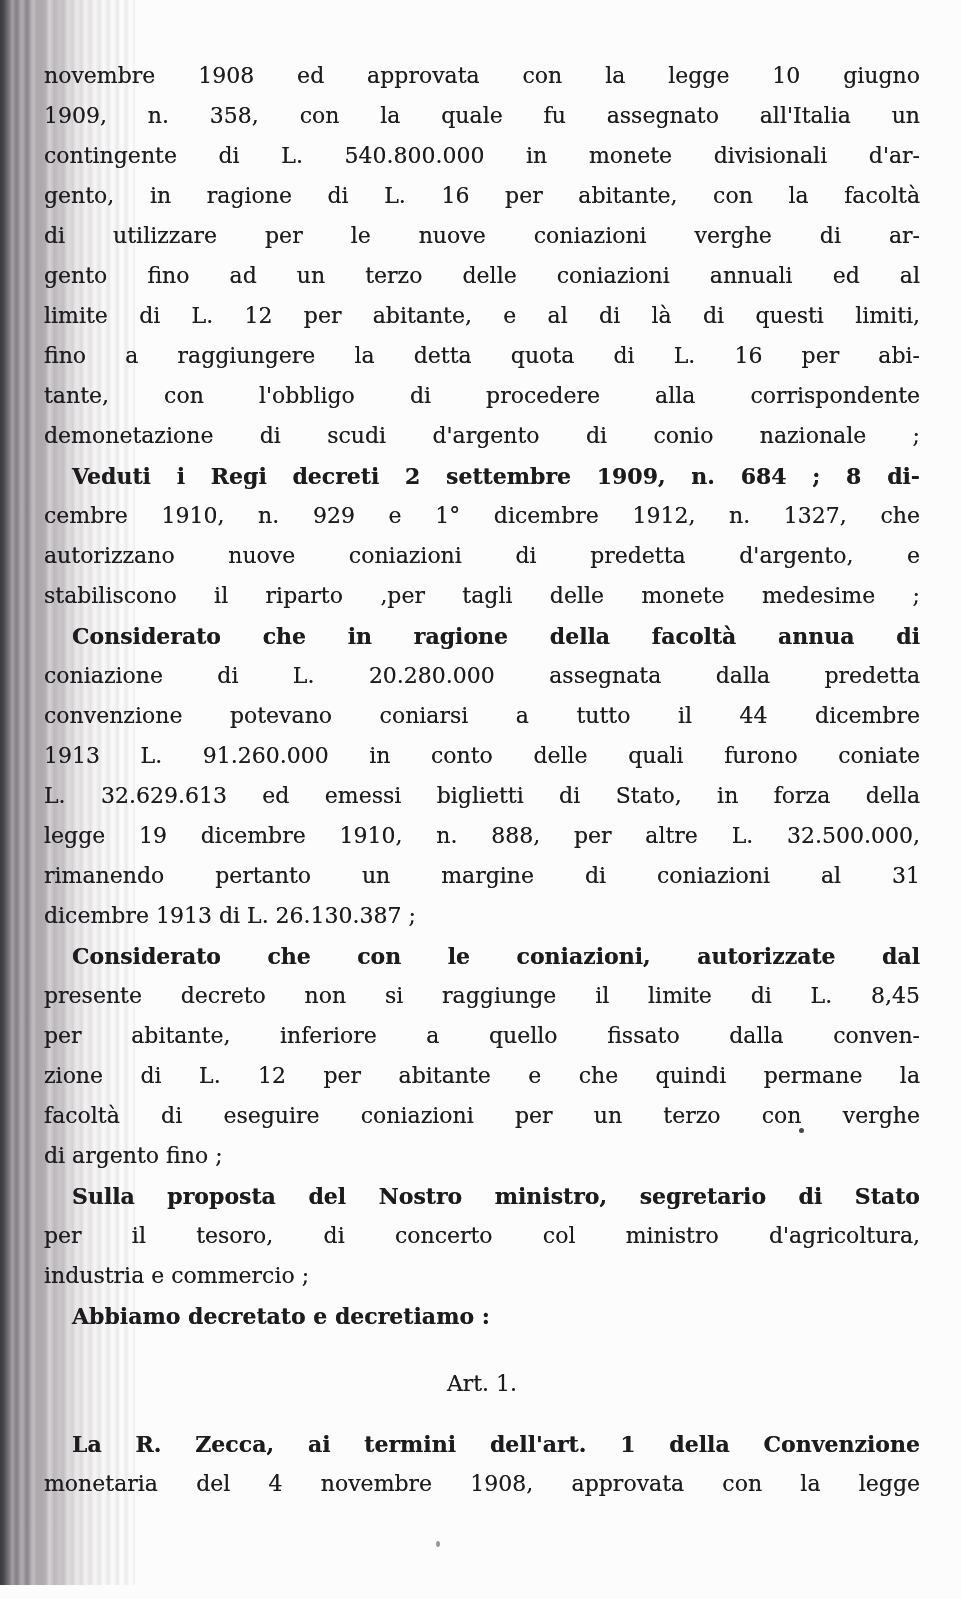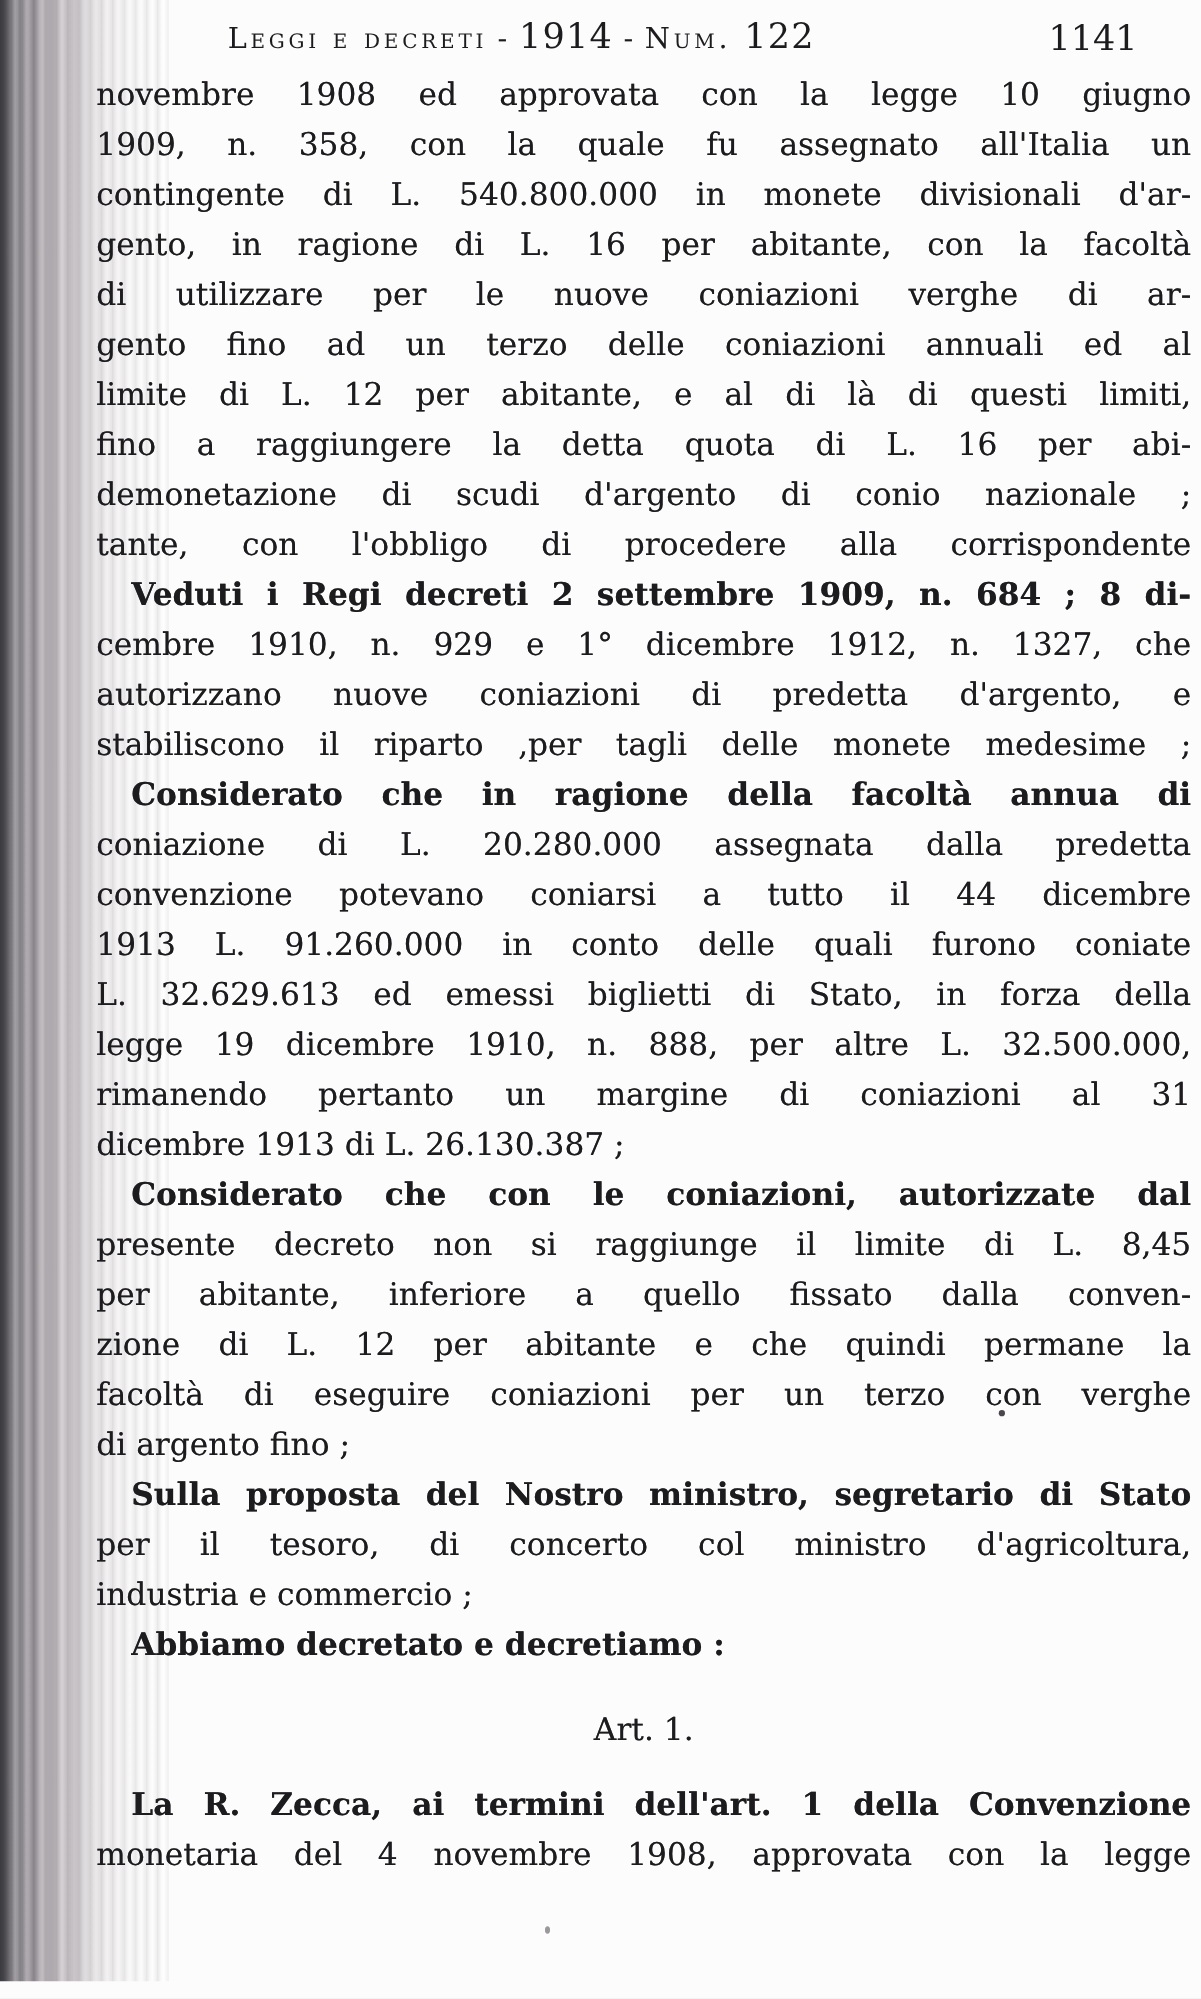--- a/index.html
+++ b/index.html
@@ -42,23 +42,22 @@
   #header-title .dash { font-size: 23px; }
   #header-title .num { font-size: 28px; }
   #page-number {
     position: absolute;
     right: 10px; top: 2px;
     font-size: 28px;
   }
   #text-body {
     position: absolute;
     left: 44px; top: 56px; width: 876px;
-    font-size: 25px;
+    font-size: 22px;
     text-shadow: 0 0 0.5px rgba(20,18,22,0.65);
-    margin-left: 33px;
   }
   .line {
     height: 40px;
     line-height: 40px;
     white-space: normal;
     overflow: visible;
   }
   .line.justify { text-align: justify; text-align-last: justify; }
   .line.plain   { text-align: right; text-align-last: left; }
   .line.indent  { text-indent: 28px; font-weight: bold; }
@@ -74,36 +73,32 @@
   }
   #speck-1 { left: 799px; top: 1128px; width: 5px; height: 5px; }
   #speck-2 { left: 436px; top: 1541px; width: 4px; height: 6px; opacity: .55; }
 </style>
 </head>
 <body>
 
 <div id="page">
   <div id="gutter"></div>
 
-  <div id="header">
-    <div id="header-title"><span class="sc">Leggi e decreti</span><span class="dash"> - </span><span class="num">1914</span><span class="dash"> - </span><span class="sc">Num. </span><span class="num">122</span></div>
-    <div id="page-number">1141</div>
-  </div>
 
   <div id="text-body">
       <div class="line justify">novembre 1908 ed approvata con la legge 10 giugno</div>
       <div class="line justify">1909, n. 358, con la quale fu assegnato all'Italia un</div>
       <div class="line justify">contingente di L. 540.800.000 in monete divisionali d'ar-</div>
       <div class="line justify">gento, in ragione di L. 16 per abitante, con la facoltà</div>
       <div class="line justify">di utilizzare per le nuove coniazioni verghe di ar-</div>
       <div class="line justify">gento fino ad un terzo delle coniazioni annuali ed al</div>
       <div class="line justify">limite di L. 12 per abitante, e al di là di questi limiti,</div>
       <div class="line justify">fino a raggiungere la detta quota di L. 16 per abi-</div>
+      <div class="line justify">tante, con l'obbligo di procedere alla corrispondente</div>
       <div class="line justify">demonetazione di scudi d'argento di conio nazionale ;</div>
-      <div class="line justify">tante, con l'obbligo di procedere alla corrispondente</div>
       <div class="line justify indent">Veduti i Regi decreti 2 settembre 1909, n. 684 ; 8 di-</div>
       <div class="line justify">cembre 1910, n. 929 e 1° dicembre 1912, n. 1327, che</div>
       <div class="line justify">autorizzano nuove coniazioni di predetta d'argento, e</div>
       <div class="line justify">stabiliscono il riparto ‚per tagli delle monete medesime ;</div>
       <div class="line justify indent">Considerato che in ragione della facoltà annua di</div>
       <div class="line justify">coniazione di L. 20.280.000 assegnata dalla predetta</div>
       <div class="line justify">convenzione potevano coniarsi a tutto il 44 dicembre</div>
       <div class="line justify">1913 L. 91.260.000 in conto delle quali furono coniate</div>
       <div class="line justify">L. 32.629.613 ed emessi biglietti di Stato, in forza della</div>
       <div class="line justify">legge 19 dicembre 1910, n. 888, per altre L. 32.500.000,</div>

